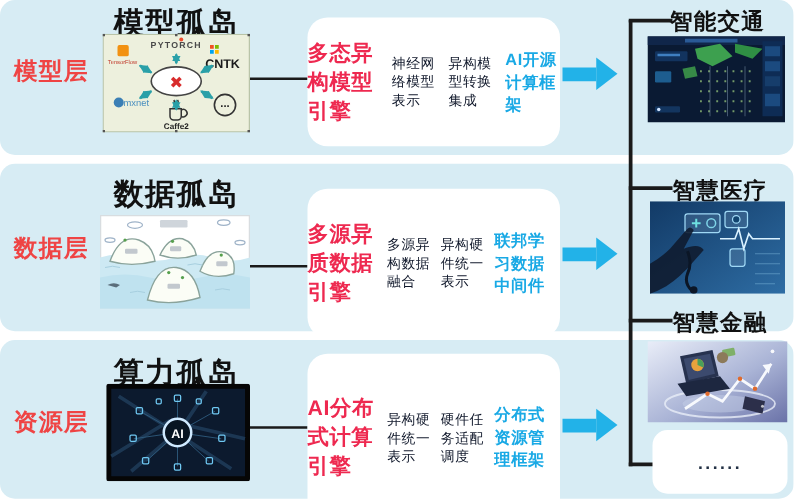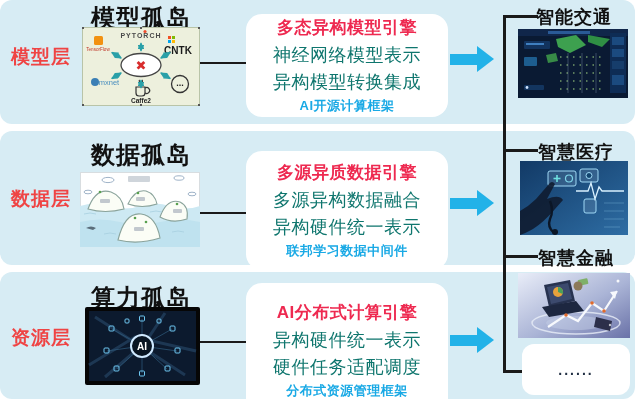--- a/index.html
+++ b/index.html
@@ -12,23 +12,23 @@
 
   .layer-label{position:absolute;left:3px;width:76px;text-align:center;
                font-size:19px;font-weight:bold;color:#ef4444;letter-spacing:1px;}
   .island-title{position:absolute;left:81px;width:120px;text-align:center;
                 font-size:24px;font-weight:bold;color:#111;letter-spacing:1px;}
   .island-img{position:absolute;line-height:0;}
 
   .connector{position:absolute;height:2px;background:#1a1a1a;}
 
   .engine-box{position:absolute;left:246px;width:202px;background:#ffffff;border-radius:16px;
-              display:flex;flex-direction:column;align-items:center;justify-content:center;gap:3px;}
+              display:flex;flex-direction:row;align-items:center;justify-content:center;gap:3px;}
   .engine-title{font-size:17px;font-weight:bold;color:#ee2950;letter-spacing:0.5px;margin-bottom:1px;}
-  .engine-line{font-size:18px;color:#0f766e;letter-spacing:0.5px;}
+  .engine-line{font-size:11px;color:#0f172a;letter-spacing:0.5px;}
   .engine-highlight{font-size:13px;font-weight:bold;color:#19a9e5;letter-spacing:0.5px;}
 
   .arrow{position:absolute;left:450px;display:flex;align-items:center;}
   .arrow-body{width:27px;height:11px;background:#22b2e8;}
   .arrow-head{width:0;height:0;border-top:13px solid transparent;
               border-bottom:13px solid transparent;border-left:17px solid #22b2e8;}
 
   .vline{position:absolute;left:503px;top:16px;width:3px;height:357px;background:#1a1a1a;}
   .branch{position:absolute;height:3px;background:#1a1a1a;}
 

